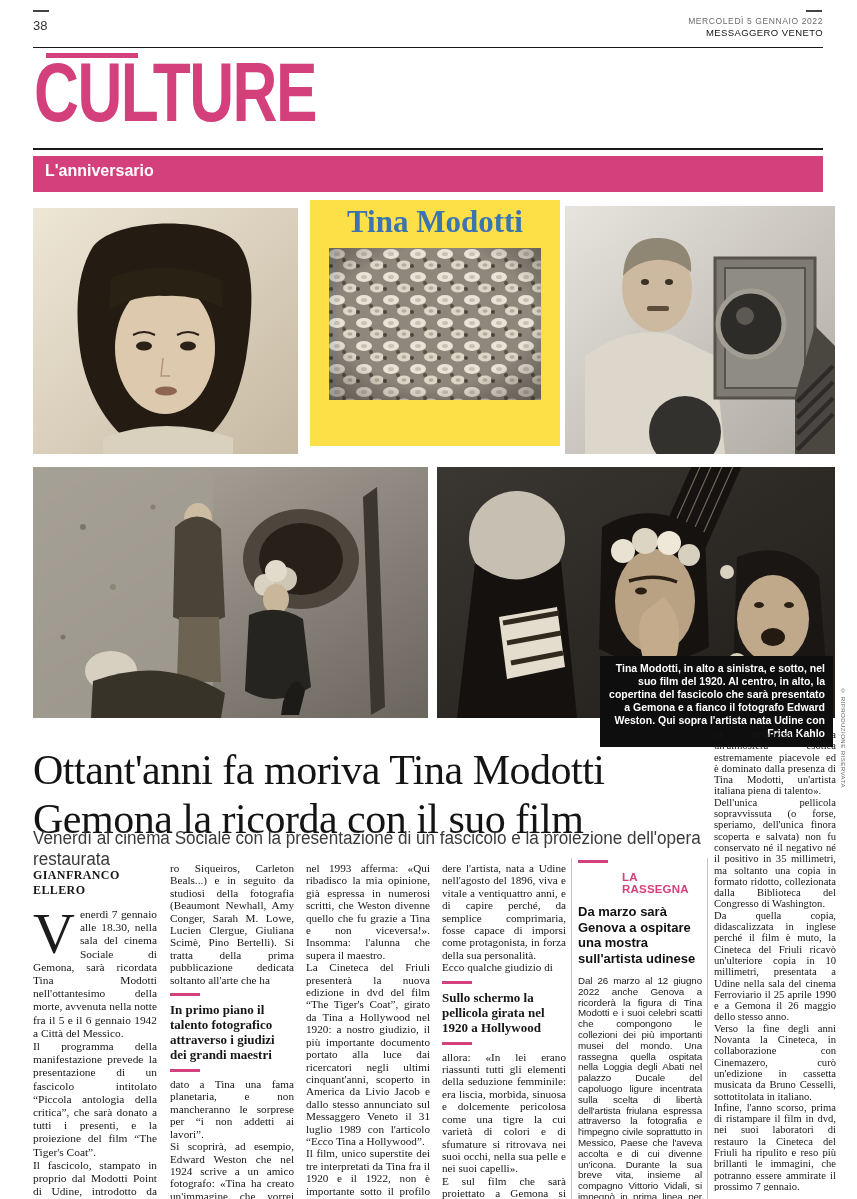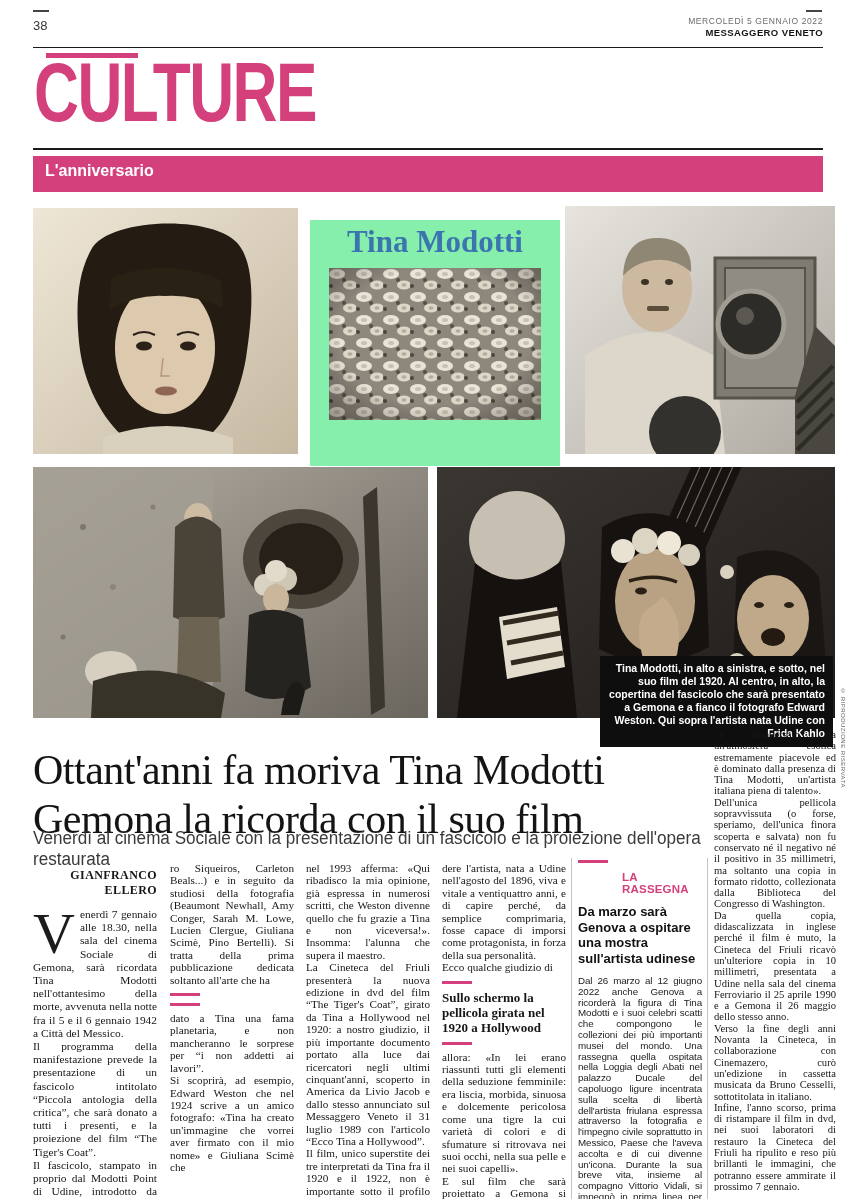--- a/index.html
+++ b/index.html
@@ -8,37 +8,37 @@
     position:relative; width:857px; height:1199px; margin:0 auto;
     background:#ffffff; overflow:hidden;
     font-family:"Liberation Serif", serif; color:#161616;
   }
   
   .crop-mark { position:absolute; width:16px; height:2px; background:#444; }
   .cm-left { left:33px; top:10px; }
   .cm-right { left:806px; top:10px; }
   .page-num { position:absolute; left:33px; top:18px; font-family:"Liberation Sans",sans-serif; font-size:13px; color:#333; }
   .issue-date { position:absolute; right:34px; top:16px; font-family:"Liberation Sans",sans-serif; font-size:8.5px; color:#6b6b6b; letter-spacing:.6px; text-align:right; }
-  .paper-name { position:absolute; right:34px; top:27px; font-family:"Liberation Sans",sans-serif; font-size:9.5px; font-weight:bold; color:#141414; letter-spacing:.4px; text-align:center; }
+  .paper-name { position:absolute; right:34px; top:27px; font-family:"Liberation Sans",sans-serif; font-size:9.5px; font-weight:normal; color:#141414; letter-spacing:.4px; text-align:center; }
   .rule-top { position:absolute; left:33px; right:34px; top:47px; height:1px; background:#1a1a1a; }
   
   .culture-bar { position:absolute; left:46px; top:53px; width:92px; height:5px; }
   .section-title {
     position:absolute; left:34px; top:50px;
     font-family:"Liberation Sans",sans-serif; font-weight:bold;
     font-size:84px; line-height:84px; letter-spacing:-2px;
     transform:scale(.74,1); transform-origin:left top;
   }
   .rule-double { position:absolute; left:33px; right:34px; top:148px; height:3px; border-top:2px solid #1a1a1a; }
   .kicker-band { position:absolute; left:33px; right:34px; top:156px; height:36px; }
   .kicker-band span { font-family:"Liberation Sans",sans-serif; font-weight:bold; color:#fff; font-size:16px; line-height:30px; padding-left:12px; display:block; }
   
   .photo { position:absolute; overflow:hidden; }
   .photo svg { display:block; }
-  .booklet { position:absolute; left:310px; top:220px; width:250px; height:246px; background:#86efac; text-align:center; }
+  .booklet { position:absolute; left:310px; top:200px; width:250px; height:246px; background:#fde047; text-align:center; }
   .booklet-title { font-family:"Liberation Serif",serif; font-weight:bold; font-size:31px; line-height:34px; padding-top:5px; }
   .booklet-sub { font-family:"Liberation Serif",serif; font-size:15.5px; color:#1c1c1c; margin-top:2px; }
   .booklet-crowd { margin:9px auto 0 auto; display:block; }
   .caption-box {
     position:absolute; left:600px; top:656px; width:233px;
     background:#0e0e0e; color:#fff; text-align:right;
     font-family:"Liberation Sans",sans-serif; font-weight:bold;
     font-size:10.5px; line-height:13px; padding:6px 8px 7px 8px;
   }
   .vertical-credit {
@@ -57,21 +57,21 @@
   .col { position:absolute; width:124px; text-align:justify; }
   .col p { font-size:11.2px; line-height:12.4px; margin:0; }
   .col p + p { text-indent:0; }
   .col-1 { left:33px;  top:868px; height:331px; overflow:hidden; }
   .col-2 { left:170px; top:862px; height:337px; overflow:hidden; }
   .col-3 { left:306px; top:862px; height:337px; overflow:hidden; }
   .col-4 { left:442px; top:862px; height:337px; overflow:hidden; }
   .col-6 { left:714px; top:729px; height:462px; overflow:hidden; width:122px; }
   .col-1 p { font-size:11.4px; line-height:13.2px; }
   .col-6 p { font-size:10.6px; line-height:11.3px; }
-  .byline { font-family:"Liberation Serif",serif; font-weight:bold; font-size:12px; letter-spacing:.4px; margin-bottom:10px; text-align:right; }
+  .byline { font-family:"Liberation Serif",serif; font-weight:bold; font-size:12px; letter-spacing:.4px; margin-bottom:10px; text-align:left; }
   .dropcap { float:left; font-size:58px; line-height:44px; padding:4px 5px 0 0; font-family:"Liberation Serif",serif; color:#1c1c1c; }
   .pink-dash { width:30px; height:3px; margin:7px 0 6px 0; }
   .crosshead { font-weight:bold; font-size:13px; line-height:15px; text-align:left; font-family:"Liberation Serif",serif; }
   
   .vrule { position:absolute; top:858px; bottom:0; width:1px; background:#c4c4c4; }
   .vr-l { left:571px; } .vr-r { left:707px; }
   .rassegna { position:absolute; left:578px; top:860px; width:124px; font-family:"Liberation Sans",sans-serif; }
   .rassegna .pink-dash { margin:0 0 8px 0; }
   .rassegna-label { font-weight:bold; font-size:11.5px; letter-spacing:.2px; margin-bottom:9px;padding-left:44px; }
   .rassegna-title { font-weight:bold; font-size:13px; line-height:15.5px; color:#111; margin-bottom:10px; }
@@ -260,20 +260,21 @@
   <div class="col col-1">
     <div class="byline">GIANFRANCO ELLERO</div>
     <p><span class="dropcap">V</span><span>enerdì 7 gennaio alle 18.30, nella sala del cinema Sociale di Gemona, sarà ricordata Tina Modotti nell'ottantesimo della morte, avvenuta nella notte fra il 5 e il 6 gennaio 1942 a Città del Messico.</span></p>
     <p>Il programma della manifestazione prevede la presentazione di un fascicolo intitolato “Piccola antologia della critica”, che sarà donato a tutti i presenti, e la proiezione del film “The Tiger's Coat”.</p>
     <p>Il fascicolo, stampato in proprio dal Modotti Point di Udine, introdotto da Giuseppe Bergamini e riccamente illustrato con immagini in piccolo formato, contiene i giudizi su Tina fotografa, espressi da artisti e intellettuali del suo tempo (Diego Rivera, David Alfa-</p>
   </div>
 
   <div class="col col-2">
     <p>ro Siqueiros, Carleton Beals...) e in seguito da studiosi della fotografia (Beaumont Newhall, Amy Conger, Sarah M. Lowe, Lucien Clergue, Giuliana Scimè, Pino Bertelli). Si tratta della prima pubblicazione dedicata soltanto all'arte che ha</p>
     <div class="pink-dash accent-bg" style="background: rgb(212, 64, 124);"></div>
+    <div class="crosshead">In primo piano il talento fotografico attraverso i giudizi dei grandi maestri</div>
     <div class="pink-dash accent-bg" style="background: rgb(212, 64, 124);"></div>
     <p>dato a Tina una fama planetaria, e non mancheranno le sorprese per “i non addetti ai lavori”.</p>
     <p>Si scoprirà, ad esempio, Edward Weston che nel 1924 scrive a un amico fotografo: «Tina ha creato un'immagine che vorrei aver firmato con il mio nome» e Giuliana Scimè che</p>
   </div>
 
   <div class="col col-3">
     <p>nel 1993 afferma: «Qui ribadisco la mia opinione, già espressa in numerosi scritti, che Weston divenne quello che fu grazie a Tina e non viceversa!». Insomma: l'alunna che supera il maestro.</p>
     <p>La Cineteca del Friuli presenterà la nuova edizione in dvd del film “The Tiger's Coat”, girato da Tina a Hollywood nel 1920: a nostro giudizio, il più importante documento portato alla luce dai ricercatori negli ultimi cinquant'anni, scoperto in America da Livio Jacob e dallo stesso annunciato sul Messaggero Veneto il 31 luglio 1989 con l'articolo “Ecco Tina a Hollywood”.</p>
     <p>Il film, unico superstite dei tre interpretati da Tina fra il 1920 e il 1922, non è importante sotto il profilo artistico, bensì sotto quello strettamente documentale: ci consente, infatti, di ve-</p>
   </div>

